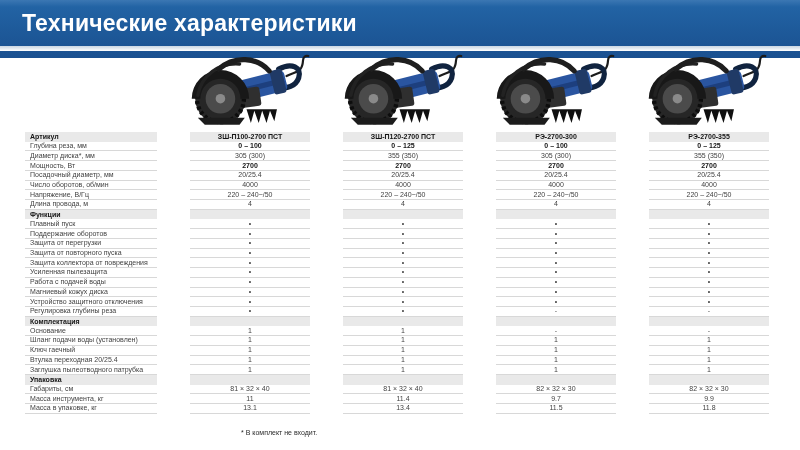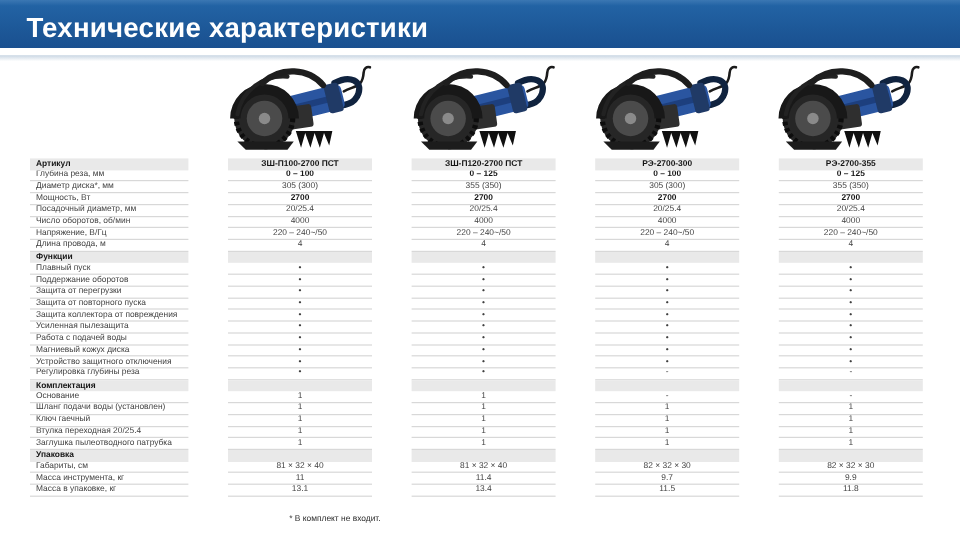--- a/index.html
+++ b/index.html
@@ -1,21 +1,21 @@
 <!DOCTYPE html>
 <html><head>
 <meta charset="utf-8">
 <style>
   html,body{margin:0;padding:0;}
   body{
     position:relative;width:800px;height:450px;overflow:hidden;background:#ffffff;
     font-family:"Liberation Sans", sans-serif;
   }
   .banner{
-    position:absolute;left:0;top:0;width:800px;height:40px;
+    position:absolute;left:0;top:0;width:800px;height:58px;
     background:linear-gradient(180deg,#3b77b3 0%,#2263a4 12%,#1d5898 60%,#1a5090 100%);
     text-decoration:underline;
   }
   .banner-shadow{
     position:absolute;left:0;top:46px;width:800px;height:5px;
     background:linear-gradient(180deg,#c9d6e3,#ffffff);
   }
   .page-title{
     position:absolute;left:22px;top:10px;color:#ffffff;
     font-size:23px;font-weight:bold;letter-spacing:0.2px;

